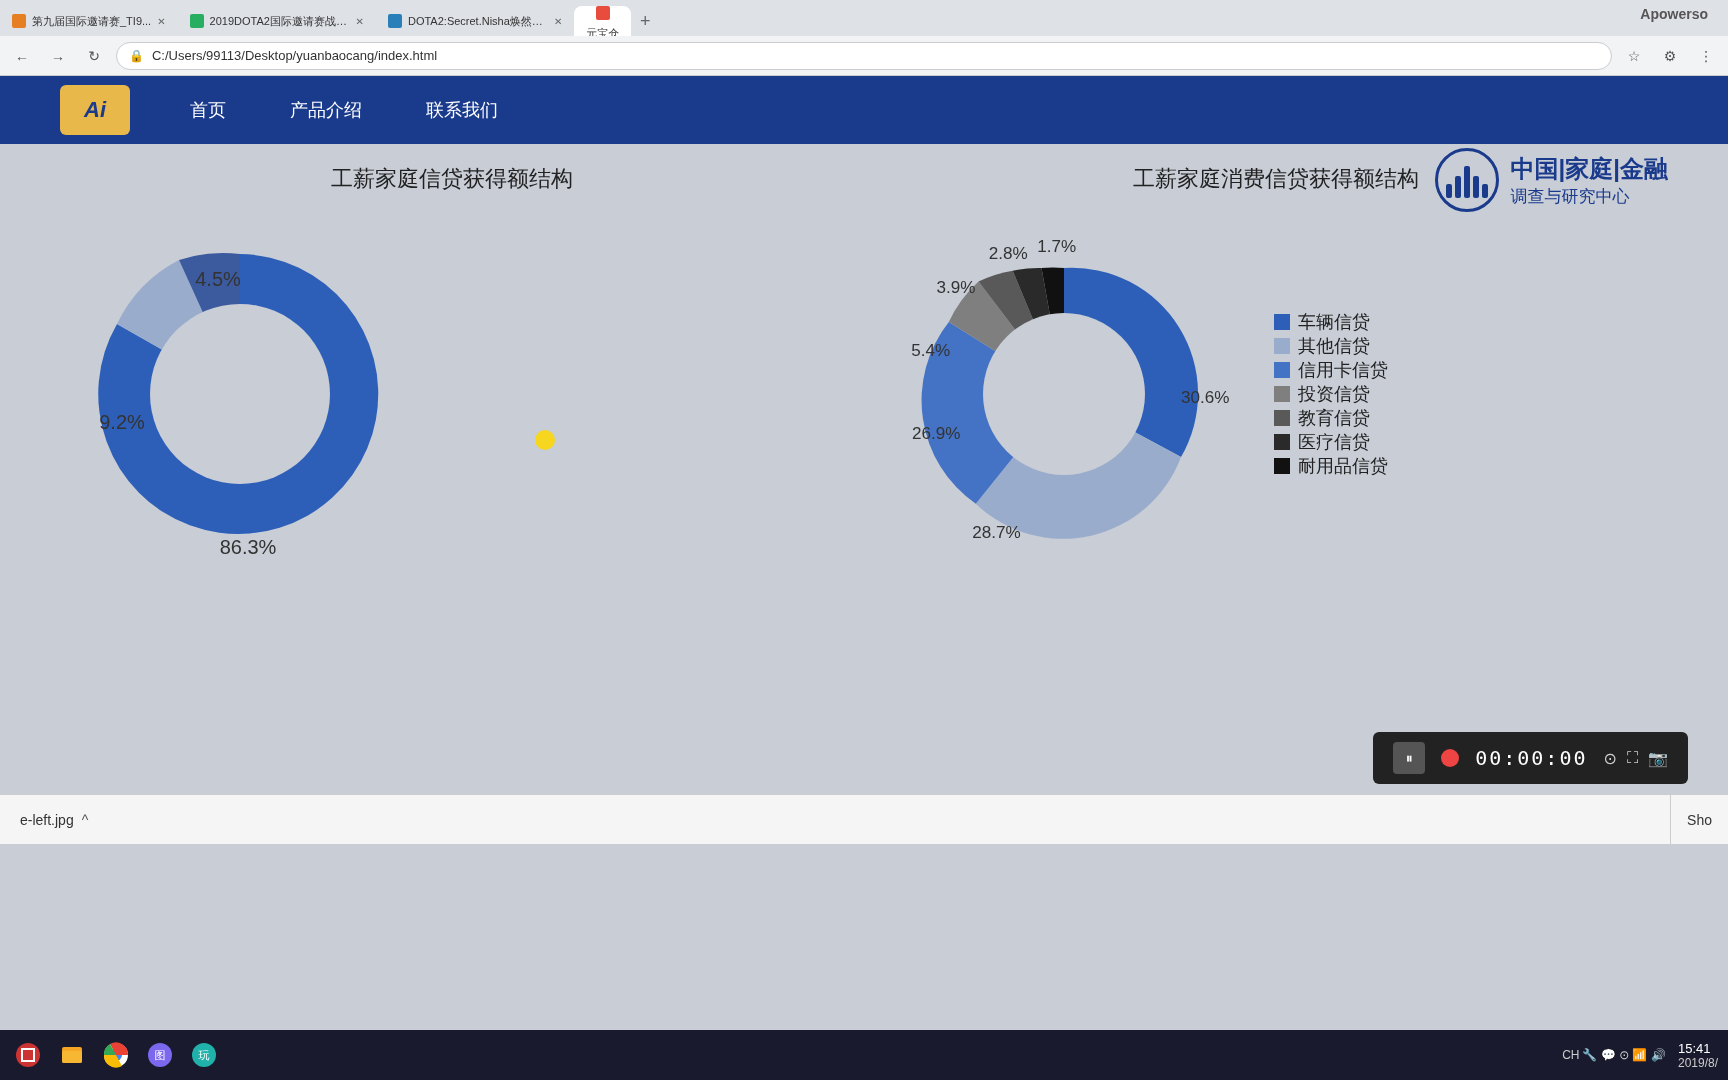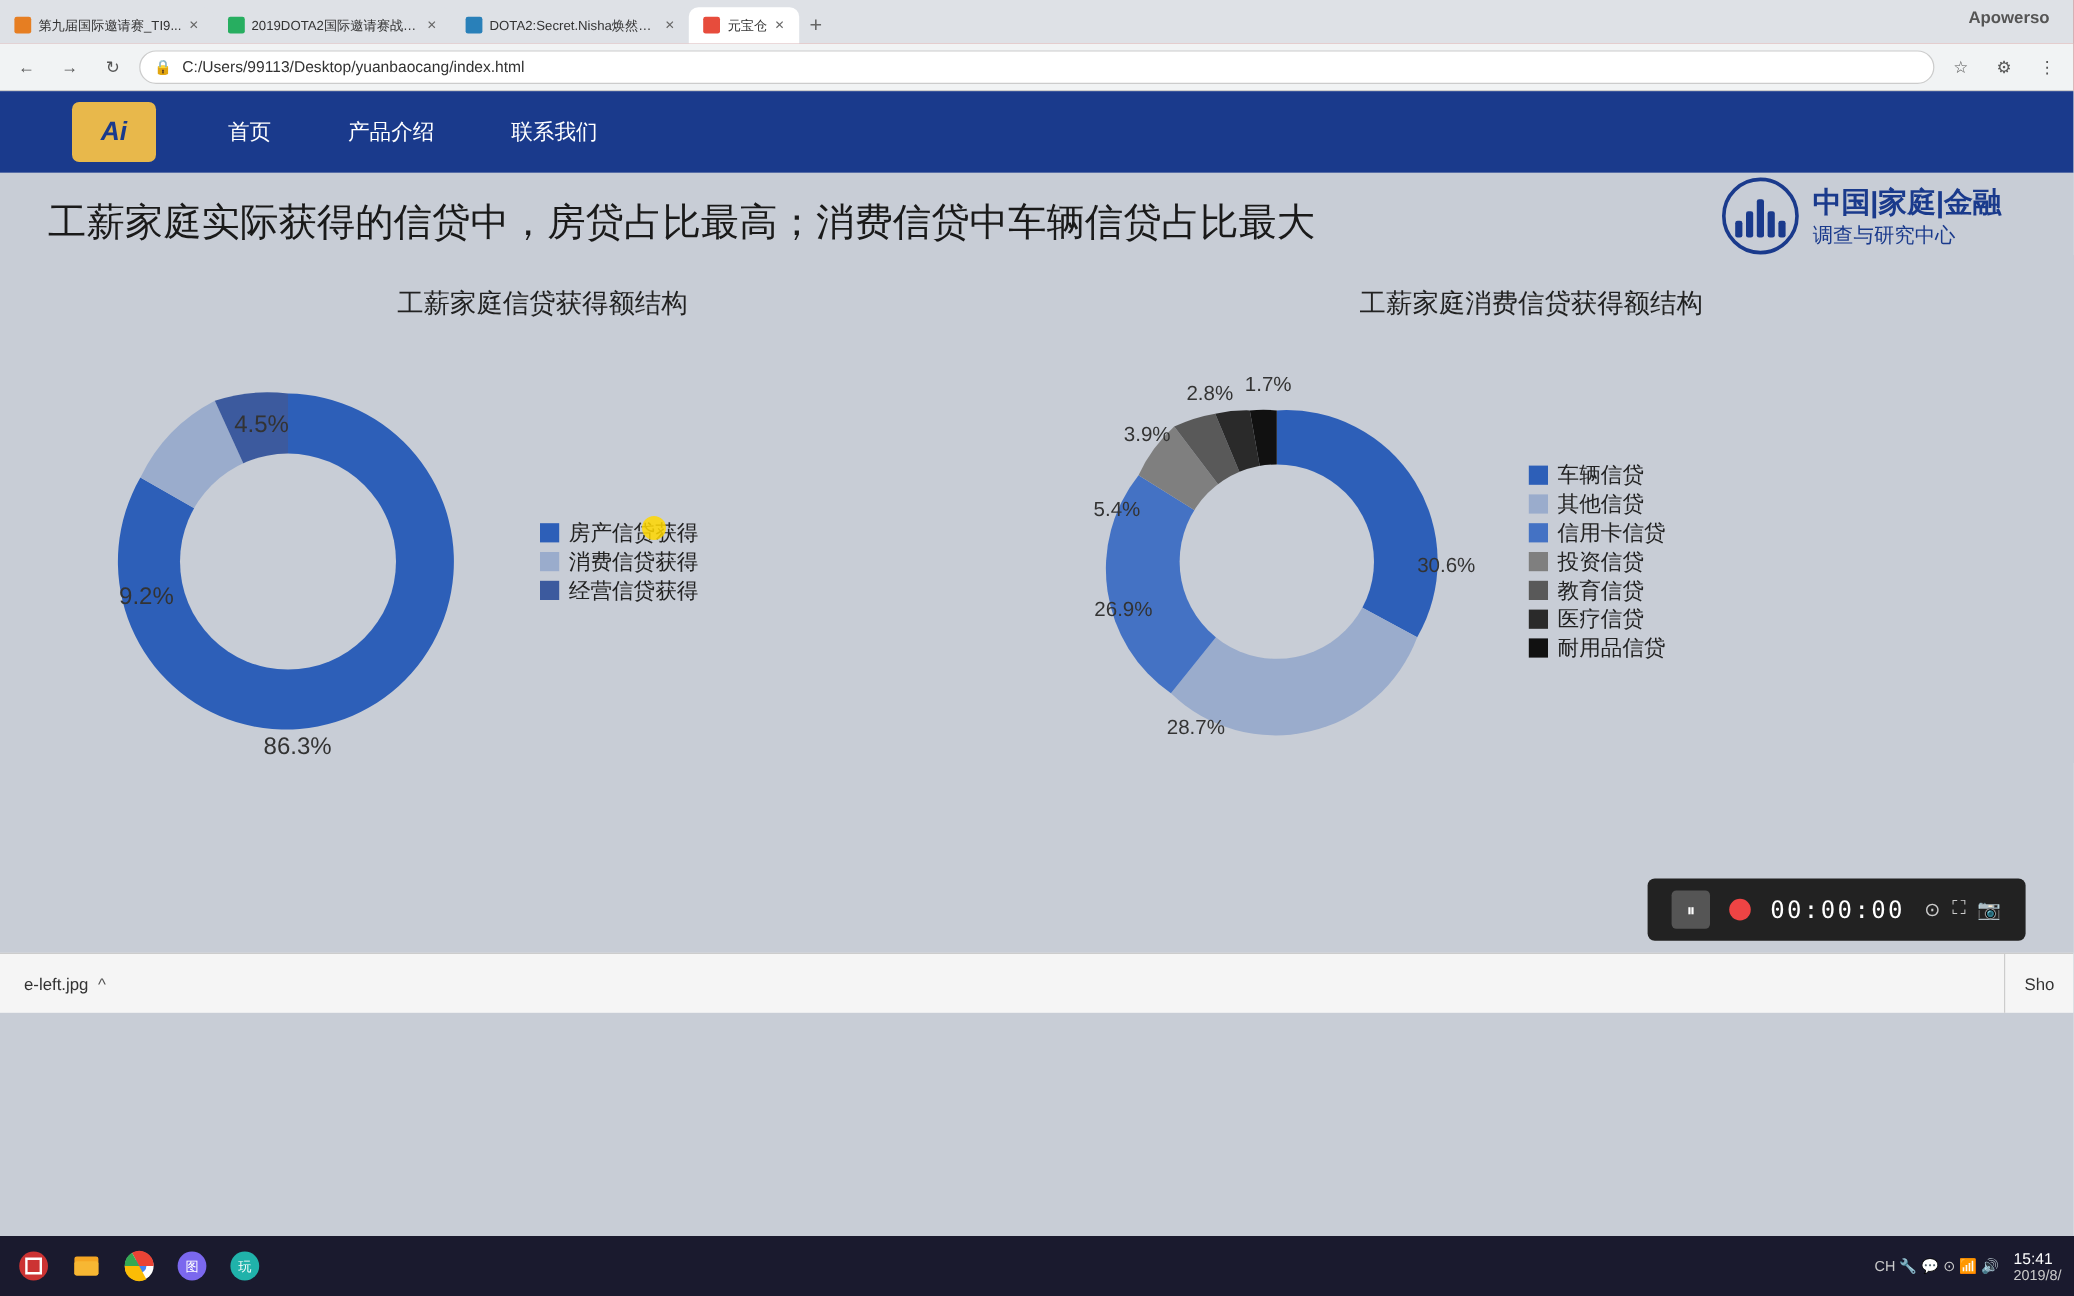--- a/index.html
+++ b/index.html
@@ -2,21 +2,21 @@
 <html><head>
   <meta charset="utf-8">
   <style>
     * { margin: 0; padding: 0; box-sizing: border-box; }
     body { width: 1728px; height: 1080px; overflow: hidden; background: #e8e8e8; font-family: 'Microsoft YaHei', SimHei, sans-serif; }
 
     
     .browser-chrome { background: #b91c1c; width: 100%; }
     .tab-bar { display: flex; align-items: center; height: 36px; background: #dee1e6; padding: 6px 0 0 0; }
     .tab { display: flex; align-items: center; height: 30px; padding: 0 12px; font-size: 12px; color: #333; background: #dee1e6; border-radius: 8px 8px 0 0; max-width: 200px; white-space: nowrap; overflow: hidden; text-overflow: ellipsis; gap: 6px; }
-    .tab.active { background: #fff; }
+    .tab.active { background: #fff; flex-direction: column; }
     .tab .tab-close { font-size: 10px; color: #666; cursor: pointer; }
     .tab-favicon { width: 14px; height: 14px; background: #ccc; border-radius: 2px; flex-shrink: 0; }
     .new-tab-btn { width: 28px; height: 28px; display: flex; align-items: center; justify-content: center; font-size: 18px; color: #666; cursor: pointer; }
     .browser-controls { display: flex; align-items: center; height: 40px; background: #f1f3f4; padding: 0 8px; gap: 8px; border-bottom: 1px solid #ccc; }
     .browser-btn { width: 28px; height: 28px; border-radius: 50%; display: flex; align-items: center; justify-content: center; font-size: 14px; color: #555; cursor: pointer; }
     .address-bar { flex: 1; height: 28px; background: #fff; border: 1px solid #ccc; border-radius: 14px; display: flex; align-items: center; padding: 0 12px; gap: 8px; font-size: 13px; color: #333; }
     .address-bar .lock-icon { color: #555; font-size: 12px; }
 
     
     .page-content { background: #c8cdd6; min-height: calc(1080px - 76px - 40px); position: relative; }
@@ -144,21 +144,20 @@
           <div class="logo-bar" style="height:22px;"></div>
           <div class="logo-bar" style="height:14px;"></div>
         </div>
       </div>
       <div>
         <div style="font-size:24px;font-weight:bold;color:#1a3a8c;">中国|家庭|金融</div>
         <div style="font-size:17px;color:#1a3a8c;">调查与研究中心</div>
       </div>
     </div>
 
-    <div class="page-subtitle">工薪家庭实际获得的信贷中，房贷占比最高；消费信贷中车辆信贷占比最大</div>
 
     <div class="charts-area">
 
       <div class="chart-container">
         <div class="chart-title">工薪家庭信贷获得额结构</div>
         <div class="donut-chart-area">
 
           <svg class="donut-svg" viewBox="0 0 360 360">
 
             <path d="M180,180 L180,40 A140,140 0 1 1 57,110 Z" fill="#2d5fb8"></path>
@@ -167,34 +166,20 @@
 
             <path d="M180,180 L119,46 A140,140 0 0 1 180,40 Z" fill="#3c5a9e"></path>
 
             <circle cx="180" cy="180" r="90" fill="#c8cdd6"></circle>
 
             <text x="188" y="340" font-size="20" fill="#333" text-anchor="middle">86.3%</text>
             <text x="62" y="215" font-size="20" fill="#333" text-anchor="middle">9.2%</text>
             <text x="158" y="72" font-size="20" fill="#333" text-anchor="middle">4.5%</text>
           </svg>
 
-          <div class="legend">
-            <div class="legend-item">
-              <div class="legend-square" style="background:#2d5fb8;"></div>
-              <span>房产信贷获得</span>
-            </div>
-            <div class="legend-item">
-              <div class="legend-square" style="background:#9aaccc;"></div>
-              <span>消费信贷获得</span>
-            </div>
-            <div class="legend-item">
-              <div class="legend-square" style="background:#3c5a9e;"></div>
-              <span>经营信贷获得</span>
-            </div>
-          </div>
         </div>
       </div>
 
       <div class="chart-container">
         <div class="chart-title">工薪家庭消费信贷获得额结构</div>
         <div class="donut-chart-area">
 
           <svg class="donut-svg" viewBox="0 0 400 360">
 
             <path d="M200,180 L200,40 A140,140 0 0 1 330,250 Z" fill="#2d5fb8"></path>

